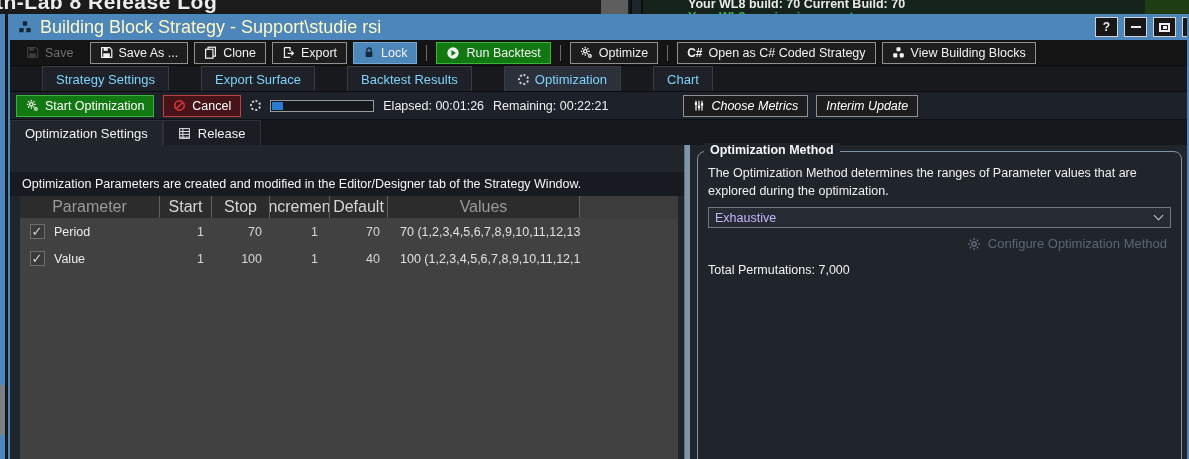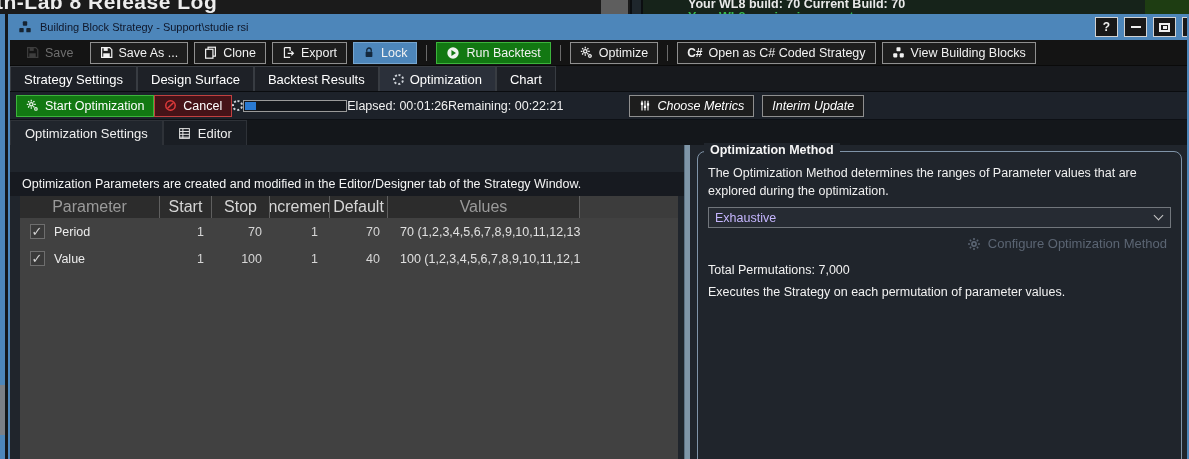--- a/index.html
+++ b/index.html
@@ -19,45 +19,45 @@
   
   .left-strip { position:absolute; left:0; top:14px; width:5px; height:445px; background:#4d86ba; }
   .left-strip .thumb { position:absolute; left:0; top:371px; width:5px; height:50px; background:#7b8087; }
 
   
   .window { position:absolute; left:8px; top:14px; width:1181px; height:445px; background:#20252c;
             border-left:2px solid #4d86ba; border-right:2px solid #4d86ba; overflow:hidden; }
 
   .titlebar { position:absolute; left:0; top:0; right:0; height:26px; background:#4d86ba; display:flex; align-items:center; padding-left:8px; }
   .win-icon { color:#162433; display:inline-flex; }
-  .titlebar .title { margin-left:8px; font-size:11px; color:#0f172a; }
+  .titlebar .title { margin-left:8px; font-size:18px; color:#fef9c3; }
   .win-btns { position:absolute; right:0; top:3px; display:flex; gap:6px; }
   .win-btn { width:23px; height:20px; background:#181818; border:1px solid #d2d2d2; color:#efefef; display:flex; align-items:center; justify-content:center; font-size:12px; font-weight:bold; }
   .win-btn .min-glyph { width:10px; height:2px; background:#efefef; display:block; }
   .win-btn .restore-glyph { width:11px; height:9px; border:2px solid #efefef; display:flex; align-items:center; justify-content:center; }
   .win-btn .restore-glyph i { width:4px; height:3px; background:#efefef; display:block; }
   .win-btn.close { margin-right:-18px; }
 
   
   .toolbar { position:absolute; left:0; top:26px; right:0; height:26px; background:#141414; display:flex; align-items:center; padding-left:6px; gap:6px; border-bottom:1px solid #0a0a0a; }
   .tbtn { height:22px; display:inline-flex; align-items:center; gap:6px; padding:0 9px; background:#1d1d1d; border:1px solid #8f8f8f; color:#f2f2f2; font-size:12.5px; white-space:nowrap; cursor:default; }
   .tbtn.disabled { background:transparent; border-color:transparent; color:#6f6f6f; }
   .tbtn.disabled svg { opacity:.45; }
   .tbtn.lock { background:#4d86ba; border-color:#77a6cf; }
   .tbtn.run { background:#127812; border-color:#3cb43c; }
   .tsep { width:1px; height:16px; background:#6a6a6a; margin:0 3px; }
   .cs-glyph { font-weight:bold; font-size:12px; }
 
   
   .main-tabs { position:absolute; left:0; top:52px; right:0; height:26px; background:#17191d; display:flex; align-items:stretch; border-bottom:1px solid #0a0c0f; }
-  .mtab { display:inline-flex; align-items:center; gap:6px; padding:0 13px; background:#1e2127; border:1px solid #383c42; border-bottom:none; color:#ffffff; font-size:13px; white-space:nowrap; }
+  .mtab { display:inline-flex; align-items:center; gap:6px; padding:0 13px; background:#1e2127; border:1px solid #383c42; border-bottom:none; color:#7dd3fc; font-size:13px; white-space:nowrap;margin-left:32px; }
   .mtab.active { background:#2b303a; }
 
   
-  .run-bar { position:absolute; left:0; top:78px; right:0; height:28px; background:#1d222a; display:flex; align-items:center; padding-left:6px; border-bottom:1px solid #0d1015; }
+  .run-bar { position:absolute; left:0; top:78px; right:0; height:28px; background:#1d222a; display:flex; align-items:center; padding-left:6px; gap:9px; border-bottom:1px solid #0d1015; }
   .rbtn { height:22px; display:inline-flex; align-items:center; gap:6px; padding:0 9px; font-size:12.5px; color:#fff; white-space:nowrap; }
   .rbtn.start { background:#127812; border:1px solid #3cb43c; }
   .rbtn.cancel { background:#451318; border:1px solid #c24040; }
   .rbtn.plain { background:#1d1d1d; border:1px solid #8f8f8f;font-style:italic; }
   .spinner { width:11px; height:11px; border:2px dotted #cfd4da; border-radius:50%; display:inline-block; }
   .progress { width:104px; height:12px; border:1px solid #9a9a9a; background:#14171c; position:relative; }
   .progress .fill { position:absolute; left:1px; top:1px; bottom:1px; background:#2a7ad2; }
   .time-text { font-size:12.5px; color:#f0f0f0; white-space:nowrap; }
   .metrics-group { margin-left:66px; display:flex; gap:8px; }
 
@@ -237,21 +237,21 @@
         </span>
       <span>View Building Blocks</span>
     </span>
   </div>
 
   <div class="main-tabs">
     <span class="mtab">
         <span>Strategy Settings</span>
       </span>
     <span class="mtab">
-        <span>Design Surface</span>
+        <span>Export Surface</span>
       </span>
     <span class="mtab">
         <span>Backtest Results</span>
       </span>
     <span class="mtab active">
       <span class="spinner"></span>
       <span>Optimization</span>
     </span>
     <span class="mtab">
         <span>Chart</span>
@@ -308,21 +308,21 @@
     <span class="vtab active">
         <span>Optimization Settings</span>
       </span>
     <span class="vtab">
       <span class="ic">
           <svg viewBox="0 0 16 16" width="13" height="13" stroke="#e8e8e8" stroke-width="1.2" fill="none">
             <rect x="2" y="2" width="12" height="12"></rect>
             <path d="M2 5.5h12M2 9h12M2 12.5h12M6 2v12"></path>
           </svg>
         </span>
-      <span>Editor</span>
+      <span>Release</span>
     </span>
   </div>
 
   <div class="left-pane">
     <div class="info-strip">Optimization Parameters are created and modified in the Editor/Designer tab of the Strategy Window.</div>
 
     <div class="grid">
       <div class="grid-header">
         <span class="hcell h-param">Parameter</span>
         <span class="hcell c-start" style="justify-content:center;padding-right:0">Start</span>
@@ -376,17 +376,16 @@
           <span class="ic">
               <svg viewBox="0 0 16 16" width="14" height="14" fill="none" stroke="#5b6573" stroke-width="1.8">
                 <circle cx="8" cy="8" r="2.4"></circle>
                 <path d="M8 1.2v2.2M8 12.6v2.2M1.2 8h2.2M12.6 8h2.2M3.2 3.2l1.6 1.6M11.2 11.2l1.6 1.6M12.8 3.2l-1.6 1.6M4.8 11.2l-1.6 1.6"></path>
               </svg>
             </span>
           <span>Configure Optimization Method</span>
         </span>
       </div>
       <div class="gb-total">Total Permutations: 7,000</div>
-      <div class="gb-note">Executes the Strategy on each permutation of parameter values.</div>
     </div>
   </div>
 
 </div>
 
 </body></html>

